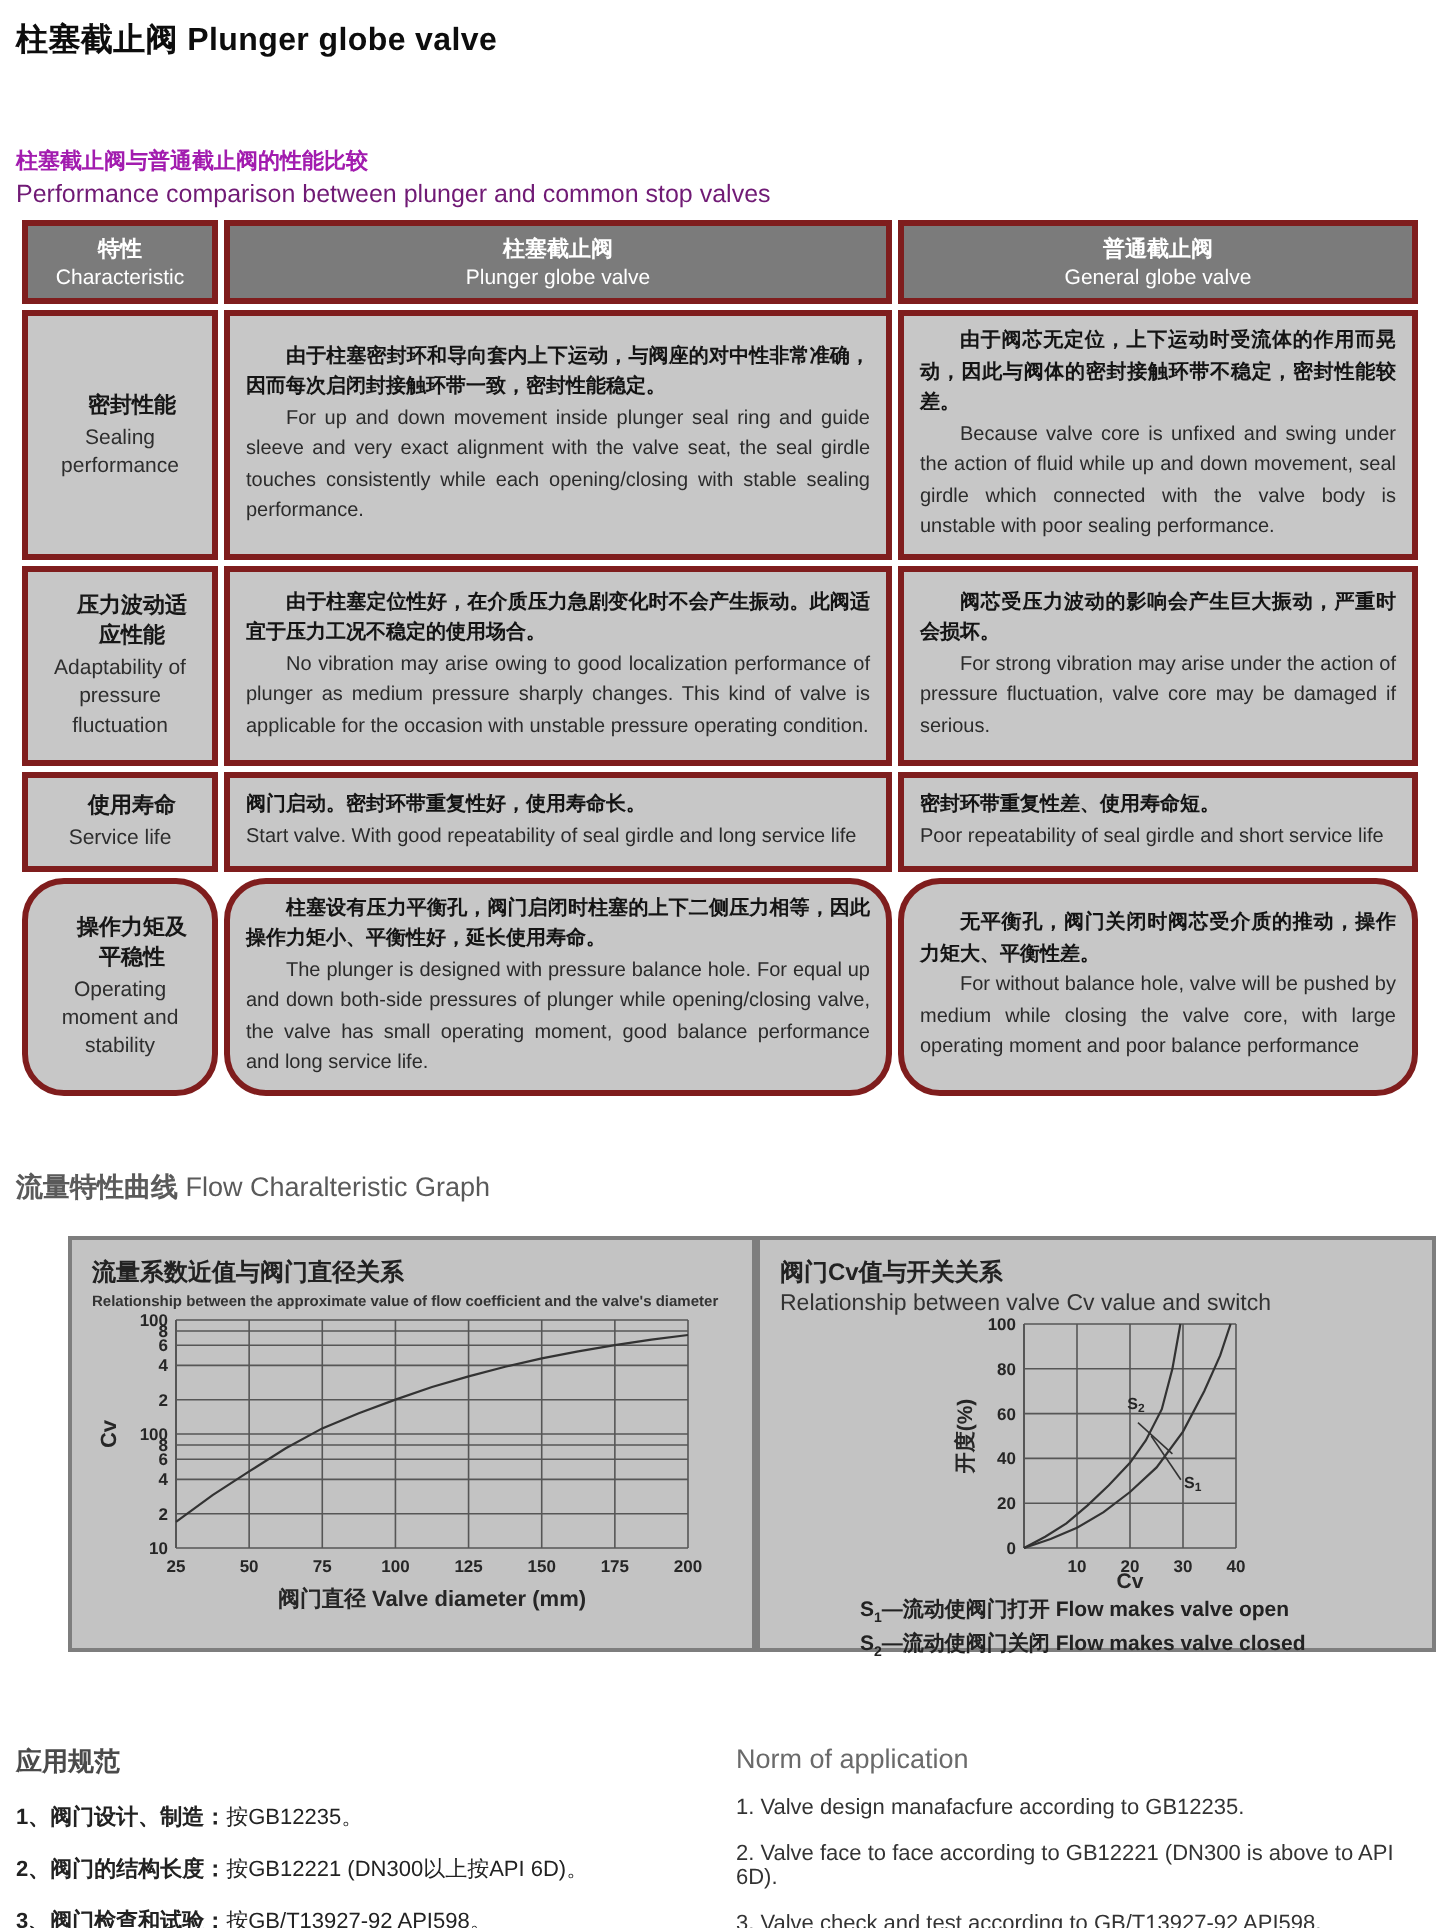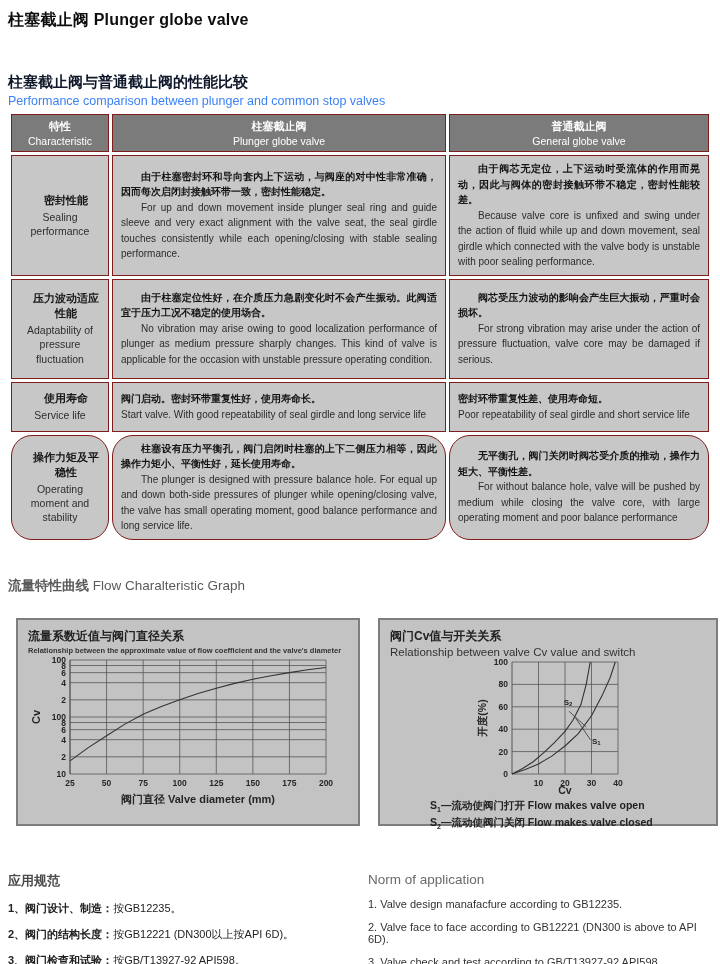--- a/index.html
+++ b/index.html
@@ -3,44 +3,44 @@
 <meta charset="utf-8">
 <style>
   * { margin:0; padding:0; box-sizing:border-box; }
   html,body { width:720px; height:964px; background:#ffffff; overflow:hidden;
               font-family:"Liberation Sans", sans-serif; color:#1c1c1c; }
   .page { position:relative; width:720px; height:964px; padding:8px 8px 0 8px; }
 
   .main-title { font-size:16px; font-weight:bold; color:#0d0d0d; margin-top:2px; letter-spacing:0.2px; }
 
   .cmp-head { margin-top:42px; }
-  .cmp-head .zh { font-size:15px; font-weight:bold; color:#0f172a; }
-  .cmp-head .en { font-size:12.5px; color:#3b82f6; margin-top:2px; }
+  .cmp-head .zh { font-size:11px; font-weight:bold; color:#a21caf; }
+  .cmp-head .en { font-size:12.5px; color:#701a75; margin-top:2px; }
 
   table.cmp { border-collapse:separate; border-spacing:3px; width:704px; margin-top:3px; table-layout:fixed; }
-  table.cmp td { background:#c7c7c7; border:1px solid #7f1d1d; padding:5px 8px; vertical-align:middle; }
+  table.cmp td { background:#c7c7c7; border:3px solid #7f1d1d; padding:5px 8px; vertical-align:middle; }
   table.cmp td.hdr { background:#7b7b7b; color:#ffffff; text-align:center; padding:4px 4px; }
   .hdr .zh { font-size:11px; font-weight:bold; }
   .hdr .en { font-size:10.5px; font-weight:normal; margin-top:1px; }
   td.feat { text-align:center; }
   td.feat .zh { font-size:11px; font-weight:bold; color:#171717;margin-left:12px; }
   td.feat .en { font-size:10.5px; color:#2e2e2e; margin-top:2px; line-height:1.35; }
   td.body p { font-size:10px; line-height:1.55; text-align:justify; }
   td.body p.zh { font-weight:bold; color:#141414; text-indent:2em; }
   td.body p.en { color:#2b2b2b; text-indent:2em; }
   td.body p.flush { text-indent:0; }
   tr.r1 td { height:104px; } tr.r2 td { height:100px; } tr.r3 td { height:50px; } tr.r4 td { height:104px;border-radius:21px; }
 
   .flow-head { margin-top:34px; font-size:13.5px; color:#5a5a5a; }
   .flow-head .zh { font-weight:bold; }
   .flow-head .en { font-weight:normal; }
 
   .charts { position:absolute; left:0; top:618px; width:720px; }
   .panel { position:absolute; top:0; height:208px; background:#c3c3c3; border:2px solid #7e7e7e; padding:8px 10px 0 10px; }
-  .panel.left  { left:16px;  width:344px; }
+  .panel.left  { left:34px;  width:344px; }
   .panel.right { left:378px; width:340px; }
   .p-title { font-size:12px; font-weight:bold; color:#222; }
   .p-sub-sm { font-size:7.5px; font-weight:bold; color:#333; margin-top:1px; }
   .p-sub-lg { font-size:11.5px; color:#333; margin-top:1px; }
   svg { display:block; font-family:"Liberation Sans", sans-serif; }
   .legend { margin:2px 0 0 40px; }
   .legend div { font-size:10.5px; font-weight:600; color:#222; line-height:1.35; }
   .legend sub, .ann sub { font-size:7px; }
 
   .apps { position:absolute; left:0; top:872px; width:720px; }

